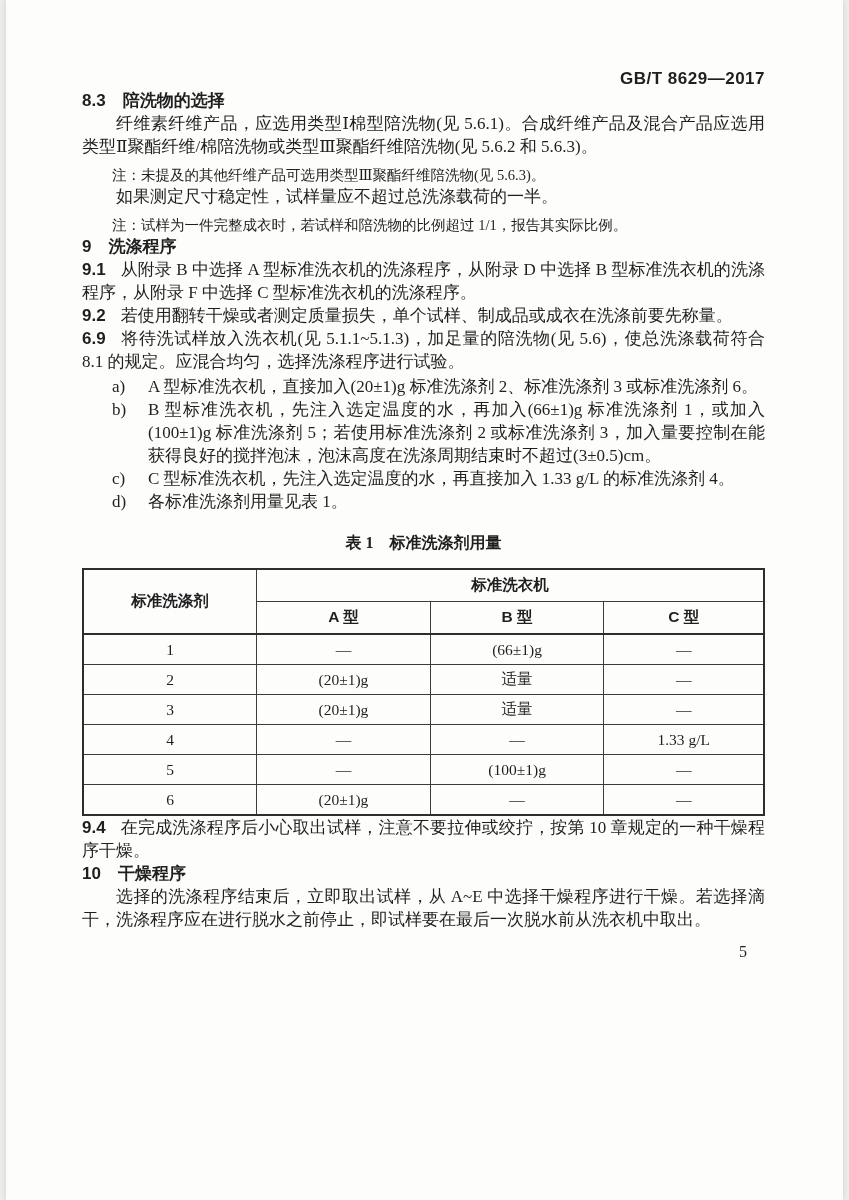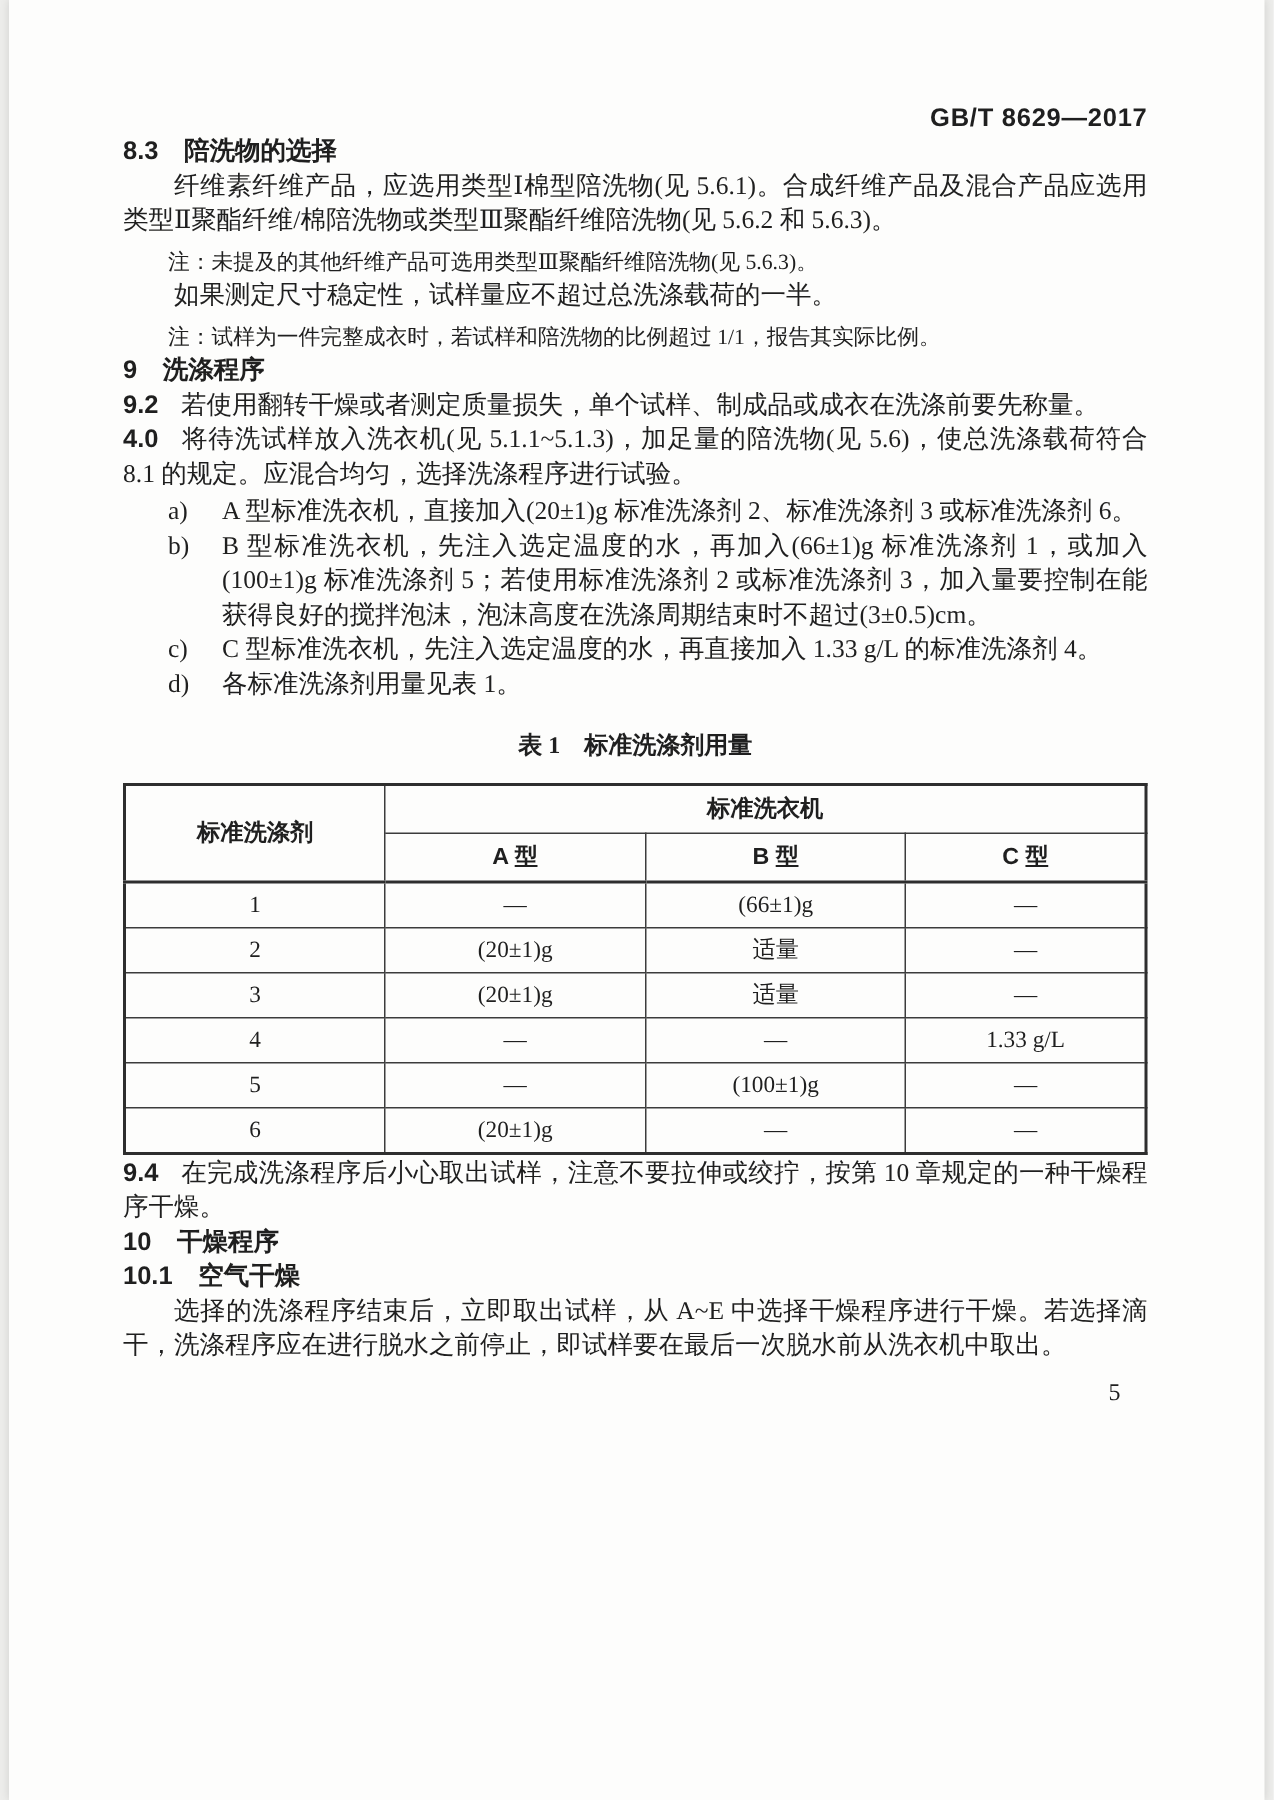--- a/index.html
+++ b/index.html
@@ -134,25 +134,28 @@
   <p class="para indent mt-para">纤维素纤维产品，应选用类型Ⅰ棉型陪洗物(见 5.6.1)。合成纤维产品及混合产品应选用类型Ⅱ聚酯纤维/棉陪洗物或类型Ⅲ聚酯纤维陪洗物(见 5.6.2 和 5.6.3)。</p>
   <p class="note">注：未提及的其他纤维产品可选用类型Ⅲ聚酯纤维陪洗物(见 5.6.3)。</p>
 
   <p class="para indent mt-para">如果测定尺寸稳定性，试样量应不超过总洗涤载荷的一半。</p>
   <p class="note">注：试样为一件完整成衣时，若试样和陪洗物的比例超过 1/1，报告其实际比例。</p>
 
   <h3 class="sec-title mt-secbig">
     <span class="sec-num">9</span><span>洗涤程序</span>
   </h3>
 
+  <p class="para mt-para">
+    <span class="cnum">9.1</span><span>从附录 B 中选择 A 型标准洗衣机的洗涤程序，从附录 D 中选择 B 型标准洗衣机的洗涤程序，从附录 F 中选择 C 型标准洗衣机的洗涤程序。</span>
+  </p>
   <p class="para mt-clause">
     <span class="cnum">9.2</span><span>若使用翻转干燥或者测定质量损失，单个试样、制成品或成衣在洗涤前要先称量。</span>
   </p>
   <p class="para mt-clause">
-    <span class="cnum">4.0</span><span>将待洗试样放入洗衣机(见 5.1.1~5.1.3)，加足量的陪洗物(见 5.6)，使总洗涤载荷符合 8.1 的规定。应混合均匀，选择洗涤程序进行试验。</span>
+    <span class="cnum">6.9</span><span>将待洗试样放入洗衣机(见 5.1.1~5.1.3)，加足量的陪洗物(见 5.6)，使总洗涤载荷符合 8.1 的规定。应混合均匀，选择洗涤程序进行试验。</span>
   </p>
 
   <div class="llist">
     <div class="litem">
       <span class="li-label">a)</span>
       <div class="li-text">A 型标准洗衣机，直接加入(20±1)g 标准洗涤剂 2、标准洗涤剂 3 或标准洗涤剂 6。</div>
     </div>
     <div class="litem">
       <span class="li-label">b)</span>
       <div class="li-text">B 型标准洗衣机，先注入选定温度的水，再加入(66±1)g 标准洗涤剂 1，或加入(100±1)g 标准洗涤剂 5；若使用标准洗涤剂 2 或标准洗涤剂 3，加入量要控制在能获得良好的搅拌泡沫，泡沫高度在洗涤周期结束时不超过(3±0.5)cm。</div>
@@ -226,20 +229,17 @@
   </table>
 
   <p class="para mt-94">
     <span class="cnum">9.4</span><span>在完成洗涤程序后小心取出试样，注意不要拉伸或绞拧，按第 10 章规定的一种干燥程序干燥。</span>
   </p>
 
   <h3 class="sec-title mt-10">
     <span class="sec-num">10</span><span>干燥程序</span>
   </h3>
 
-  <h3 class="sec-title mt-101">
-    <span class="sec-num">10.1</span><span>空气干燥</span>
-  </h3>
   <p class="para indent mt-para">选择的洗涤程序结束后，立即取出试样，从 A~E 中选择干燥程序进行干燥。若选择滴干，洗涤程序应在进行脱水之前停止，即试样要在最后一次脱水前从洗衣机中取出。</p>
 
   <div class="page-num">5</div>
 
 </div>
 
 </body></html>

